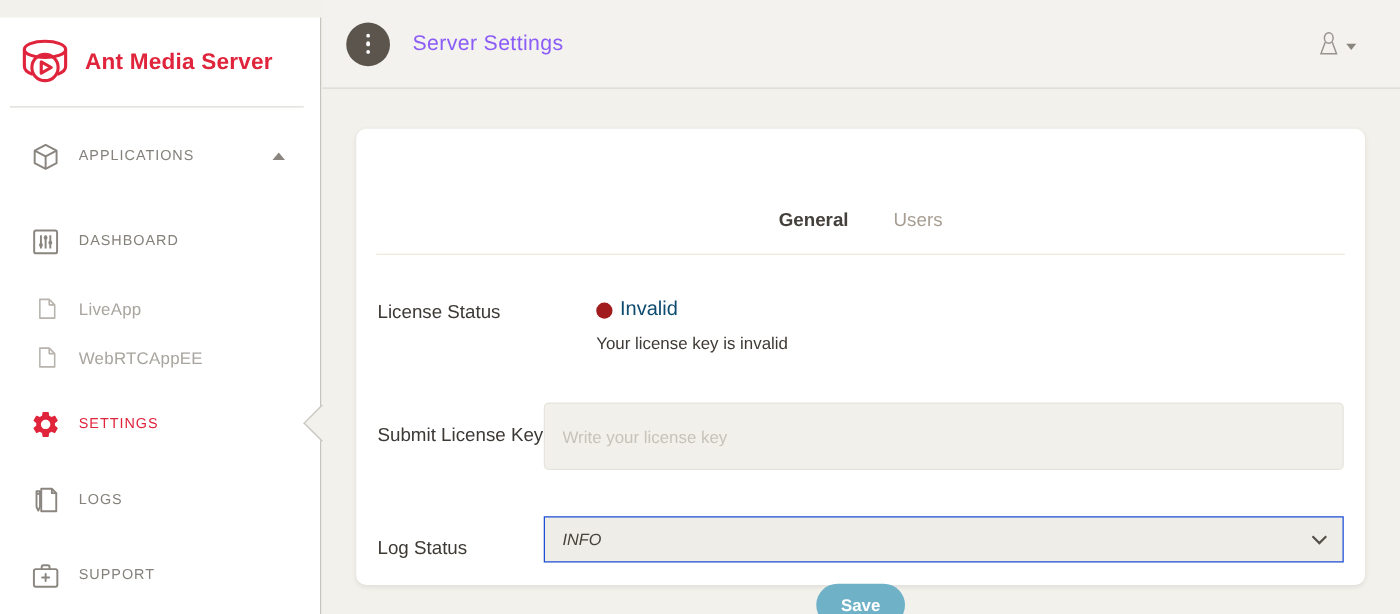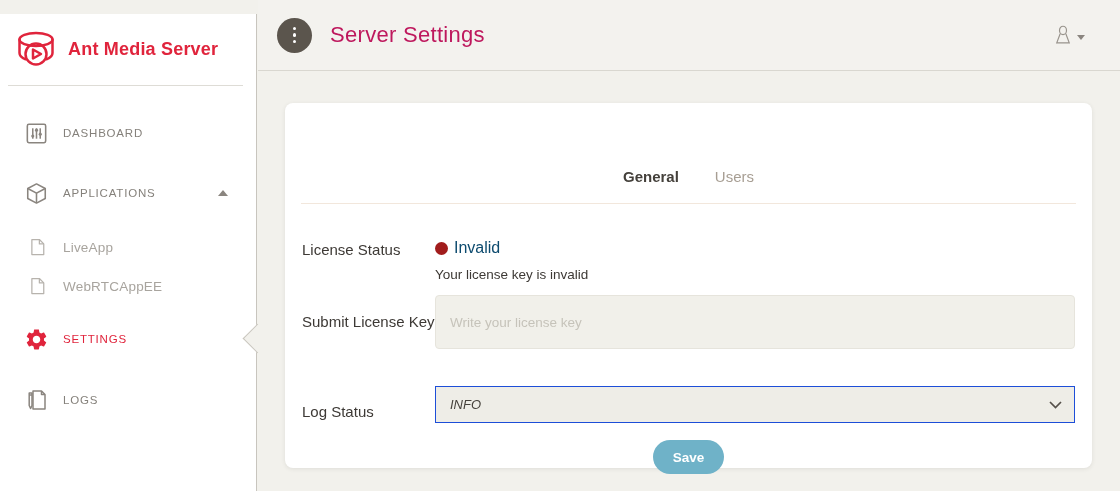--- a/index.html
+++ b/index.html
@@ -37,40 +37,40 @@
     border-left:1px solid #c8c5be; border-bottom:1px solid #c8c5be; z-index:3; }
 
   
   .main { position:absolute; left:258px; top:0; right:0; height:491px; background:#f2f1ec; }
   .topbar { height:71px; display:flex; align-items:center; padding:0 35px 0 19px;
     border-bottom:1px solid #d9d7d0; background:#f3f2ee; }
   .kebab-btn { width:35px; height:35px; border-radius:50%; background:#5b554d;
     display:flex; flex-direction:column; align-items:center; justify-content:center;
     gap:3px; cursor:pointer; flex:0 0 auto; }
   .kebab-btn i { width:3.5px; height:3.5px; border-radius:50%; background:#ffffff; }
-  .page-title { margin-left:18px; font-size:22px; color:#be185d; font-weight:500;
+  .page-title { margin-left:18px; font-size:17px; color:#8b5cf6; font-weight:500;
     letter-spacing:.3px; }
   .top-right { margin-left:auto; display:flex; align-items:center; gap:4px; cursor:pointer; }
   .user-svg { width:20px; height:22px; color:#98938c; }
   .caret-down { width:0; height:0; border-left:4.5px solid transparent;
     border-right:4.5px solid transparent; border-top:5px solid #8a857f; margin-top:4px; }
 
   
   .card { margin:32px 28px 0 27px; height:365px; background:#ffffff; border-radius:8px;
     box-shadow:0 1px 4px rgba(60,55,45,.10); }
   .tabs { display:flex; justify-content:center; gap:36px; padding-top:28px; }
   .tab { font-size:15px; color:#a79e93; cursor:pointer; padding-bottom:2px;margin-top:37px; }
   .tab.active { color:#44403b; font-weight:600; }
   .tabs-divider { border-bottom:1px solid #f2e7dc; margin:16px 16px 0 16px; }
 
   .form { padding:35px 17px 0 17px; }
   .frow { display:flex; }
   .frow .flabel { width:133px; flex:0 0 auto; font-size:15px; color:#3d3935;
     font-weight:500; line-height:1.45; }
-  .row-license { margin-bottom:13px; }
+  .row-license { margin-bottom:40px;gap:42px; }
   .status-line { display:flex; align-items:center; }
   .status-dot { width:13px; height:13px; border-radius:50%; background:#a11c1c;
     margin-right:6px; flex:0 0 auto; }
   .status-text { font-size:16px; color:#0c4a6e; }
   .status-desc { margin-top:10px; font-size:13.5px; color:#3d3935; }
   .row-key { margin-bottom:37px; align-items:center; }
   .key-input { flex:1; height:54px; background:#f1f0ea; border:1px solid #e6e4dc;
     border-radius:4px; padding:0 14px; font-size:13.5px; color:#55504a;
     font-family:"Liberation Sans", sans-serif; outline:none; }
   .key-input::placeholder { color:#c6c3ba; }
@@ -97,47 +97,47 @@
       <path d="M39.5 9.5v13.5c0 2.6-2.3 4.9-6 6.2" stroke-linecap="round"></path>
       <circle cx="23" cy="24" r="10.5"></circle>
       <path d="M20 19.5l8 4.5-8 4.5z"></path>
     </svg>
     <span class="brand-name">Ant Media Server</span>
   </div>
   <div class="logo-divider"></div>
 
   <nav class="nav">
 
+    <div class="nav-item mt18">
+      <span class="ico">
+        <svg width="25" height="25" viewBox="0 0 24 24" fill="none" stroke="currentColor" stroke-width="1.5" stroke-linejoin="round">
+          <path d="M12 2.8l8.4 4.4v9.6L12 21.2 3.6 16.8V7.2z"></path>
+          <path d="M3.6 7.2L12 11.6l8.4-4.4"></path>
+          <path d="M12 11.6v9.6"></path>
+        </svg>
+      </span>
+      <span class="lbl">APPLICATIONS</span>
+      <span class="caret-up"></span>
+    </div>
+
     <div class="nav-item mt26">
       <span class="ico">
         <svg width="25" height="25" viewBox="0 0 24 24" fill="none" stroke="currentColor" stroke-width="1.5">
           <rect x="3.2" y="3.2" width="17.6" height="17.6" rx="1.5"></rect>
           <line x1="8.4" y1="7" x2="8.4" y2="17"></line>
             <circle cx="8.4" cy="14.4" r="1.5" fill="currentColor" stroke="none"></circle>
           <line x1="12" y1="7" x2="12" y2="17"></line>
             <circle cx="12" cy="8.8" r="1.5" fill="currentColor" stroke="none"></circle>
           <line x1="15.6" y1="7" x2="15.6" y2="17"></line>
             <circle cx="15.6" cy="12.6" r="1.5" fill="currentColor" stroke="none"></circle>
         </svg>
       </span>
       <span class="lbl">DASHBOARD</span>
     </div>
 
-    <div class="nav-item mt18">
-      <span class="ico">
-        <svg width="25" height="25" viewBox="0 0 24 24" fill="none" stroke="currentColor" stroke-width="1.5" stroke-linejoin="round">
-          <path d="M12 2.8l8.4 4.4v9.6L12 21.2 3.6 16.8V7.2z"></path>
-          <path d="M3.6 7.2L12 11.6l8.4-4.4"></path>
-          <path d="M12 11.6v9.6"></path>
-        </svg>
-      </span>
-      <span class="lbl">APPLICATIONS</span>
-      <span class="caret-up"></span>
-    </div>
-
     <div class="nav-item nav-sub mt16">
       <span class="ico">
         <svg width="15" height="18" viewBox="0 0 24 28" fill="none" stroke="currentColor" stroke-width="2" stroke-linejoin="round">
           <path d="M3 2h12l7 7v17H3z"></path>
             <path d="M15 2v7h7"></path>
         </svg>
       </span>
       <span class="lbl">LiveApp</span>
     </div>
 
@@ -166,20 +166,30 @@
         <svg width="24" height="24" viewBox="0 0 24 24" fill="none" stroke="currentColor" stroke-width="1.5" stroke-linejoin="round">
           <path d="M8 3h8.5l3.5 3.5V21H8z"></path>
             <path d="M16.5 3v3.5H20"></path>
           <path d="M4.2 5v12.5l1.4 3 1.4-3V5z"></path>
             <path d="M4.2 7h2.8"></path>
         </svg>
       </span>
       <span class="lbl">LOGS</span>
     </div>
 
+    <div class="nav-item mt18">
+      <span class="ico">
+        <svg width="25" height="25" viewBox="0 0 24 24" fill="none" stroke="currentColor" stroke-width="1.5" stroke-linejoin="round">
+          <rect x="3" y="7" width="18" height="13.5" rx="1.5"></rect>
+          <path d="M9 7V5.3A1.3 1.3 0 0 1 10.3 4h3.4A1.3 1.3 0 0 1 15 5.3V7"></path>
+          <path d="M12 10.8v5.4M9.3 13.5h5.4" stroke-linecap="round"></path>
+        </svg>
+      </span>
+      <span class="lbl">SUPPORT</span>
+    </div>
 
   </nav>
 </aside>
 
 <div class="main">
 
   <header class="topbar">
     <div class="kebab-btn">
       <i></i>
         <i></i>

